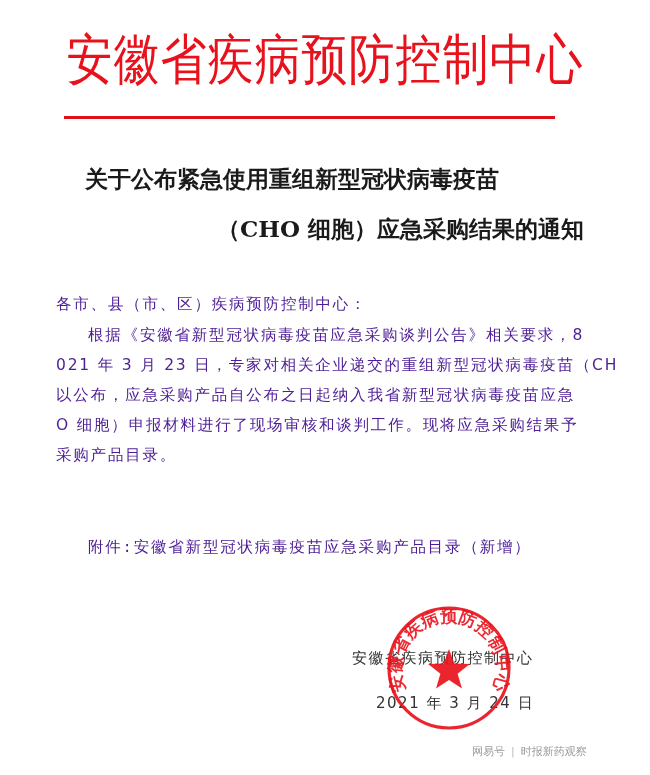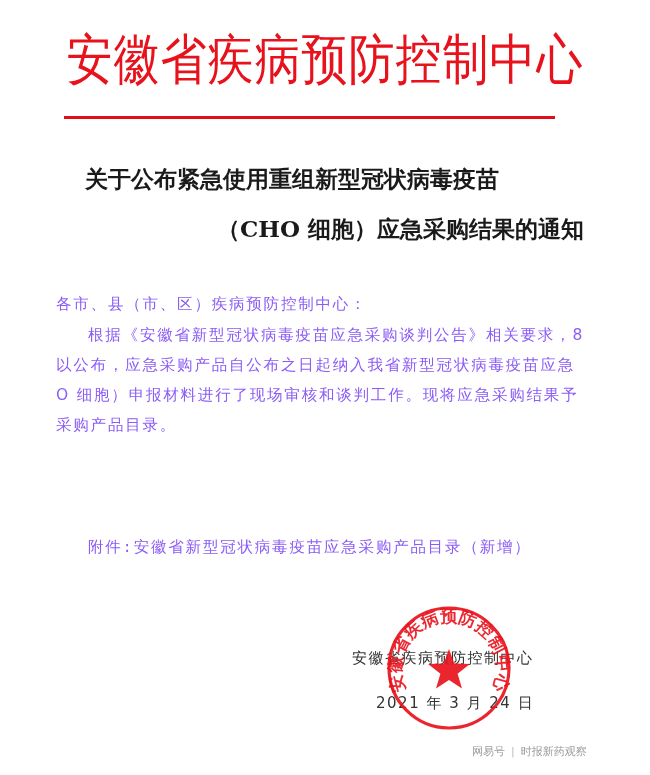--- a/index.html
+++ b/index.html
@@ -21,21 +21,21 @@
   }
   .title {
     position: absolute; left: 0; width: 584px; text-align: center;
     font-weight: bold; font-size: 23px; color: #1a1a1a;
     font-family: "DejaVu Serif", "Liberation Serif", serif;
   }
   .title.l1 { top: 164px; }
   .title.l2 { top: 214px; text-align: right; }
   .body-text {
     position: absolute; left: 56px; width: 542px;
-    font-size: 15.5px; line-height: 30px; color: #8b5cf6;
+    font-size: 15.5px; line-height: 30px; color: #4c1d95;
     font-family: "DejaVu Sans", "Liberation Sans", sans-serif;
     letter-spacing: 1.8px;
   }
   .salutation { top: 289px; }
   .para { top: 320px; text-indent: 32px; text-align: justify; }
   .para span.line { display: block; white-space: nowrap; }
   .attachment { top: 533px; left: 88px; font-family: Liberation Mono, monospace; }
   .sign-org {
     position: absolute; left: 352px; top: 649px; font-size: 15px;
     font-family: "DejaVu Sans", "Liberation Sans", sans-serif; color: #333;
@@ -63,20 +63,21 @@
 <div class="masthead">安徽省疾病预防控制中心</div>
 <div class="red-rule"></div>
 
 <div class="title l1">关于公布紧急使用重组新型冠状病毒疫苗</div>
 <div class="title l2">（CHO 细胞）应急采购结果的通知</div>
 
 <div class="body-text salutation">各市、县（市、区）疾病预防控制中心：</div>
 
 <div class="body-text para">
   <span class="line" style="text-indent:32px">根据《安徽省新型冠状病毒疫苗应急采购谈判公告》相关要求，8</span>
+  <span class="line" style="text-indent:0">021 年 3 月 23 日，专家对相关企业递交的重组新型冠状病毒疫苗（CH</span>
   <span class="line" style="text-indent:0">以公布，应急采购产品自公布之日起纳入我省新型冠状病毒疫苗应急</span>
   <span class="line" style="text-indent:0">O 细胞）申报材料进行了现场审核和谈判工作。现将应急采购结果予</span>
   <span class="line" style="text-indent:0">采购产品目录。</span>
 </div>
 
 <div class="body-text attachment">附件:安徽省新型冠状病毒疫苗应急采购产品目录（新增）</div>
 
 <div class="sign-org">安徽省疾病预防控制中心</div>
 <div class="sign-date">2021 年 3 月 24 日</div>
 

